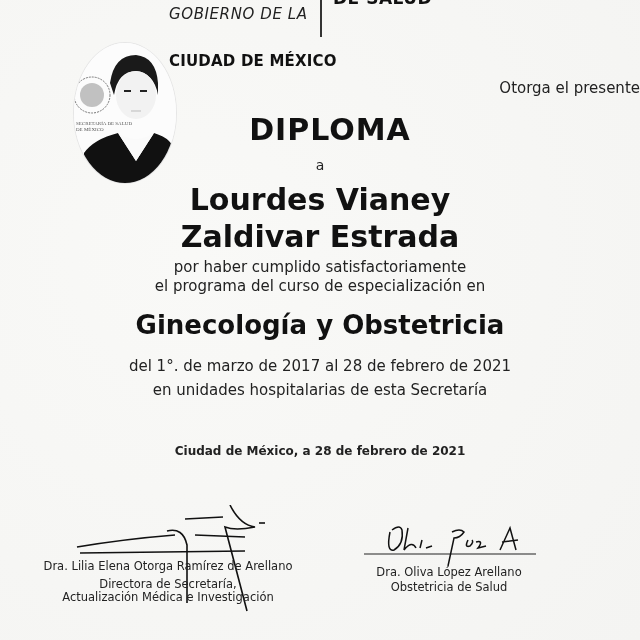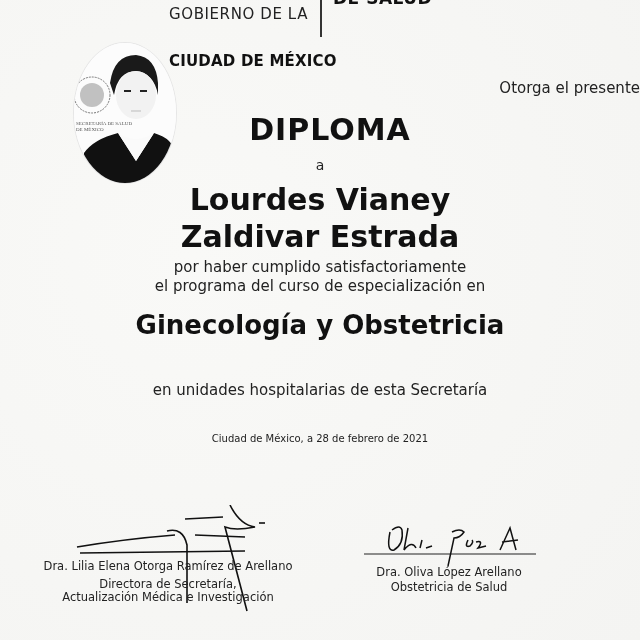--- a/index.html
+++ b/index.html
@@ -7,40 +7,40 @@
     width:640px; height:640px; overflow:hidden; position:relative;
     background:#f7f7f5;
     font-family:"DejaVu Sans", sans-serif;
     color:#151515;
   }
   .page { position:absolute; inset:0; background:
     radial-gradient(circle at 30% 40%, #f9f9f7 0%, #f4f4f2 100%); }
   .abs { position:absolute; }
   .center-x { left:0; right:0; text-align:center; }
 
-  .header-gob1 { left:169px; top:5px; font-size:15px; letter-spacing:0.6px; color:#222; }
+  .header-gob1 { left:169px; top:5px; font-size:15px; letter-spacing:0.6px; color:#222;font-style:italic; }
   .header-gob2 { left:169px; top:21px; font-size:15px; font-weight:bold; letter-spacing:0.2px; color:#111;margin-top:31px; }
   .header-divider { left:320px; top:0; width:2px; height:37px; background:#333; }
   .header-salud { left:333px; top:-12px; font-size:17px; font-weight:bold; color:#111; letter-spacing:0.5px; }
 
   .photo { left:73px; top:42px; width:102px; height:140px; border-radius:50%/50%; overflow:hidden;
            background:#fdfdfd; border:1px solid #e6e6e6; }
   .photo svg { width:100%; height:100%; display:block; }
 
   .otorga { top:79px; font-size:15px; color:#222;text-align:right; }
   .diploma { top:112px; font-size:30px; font-weight:bold; letter-spacing:1px; color:#111;padding-left:20px; }
   .a-word { top:157px; font-size:14px; color:#222; }
   .name1 { top:182px; font-size:30px; font-weight:bold; color:#111; }
   .name2 { top:219px; font-size:30px; font-weight:bold; color:#111; }
   .line1 { top:258px; font-size:15px; color:#222; }
   .line2 { top:277px; font-size:15px; color:#222; }
   .program { top:310px; font-size:26px; font-weight:bold; color:#111; }
   .dates { top:357px; font-size:15px; color:#222; }
   .units { top:381px; font-size:15px; color:#222; }
-  .city { top:433px; font-size:10px; color:#222; }
+  .city { top:444px; font-size:12px; color:#222;font-weight:bold; }
 
   .sig-left-svg { left:65px; top:505px; width:220px; height:110px; }
   .sig-right-svg { left:360px; top:518px; width:180px; height:60px; }
 
   .sig1-name { left:42px; width:252px; top:559px; font-size:11.5px; text-align:center; color:#222; }
   .sig1-title1 { left:42px; width:252px; top:577px; font-size:11.5px; text-align:center; color:#222; }
   .sig1-title2 { left:42px; width:252px; top:590px; font-size:11.5px; text-align:center; color:#222; }
 
   .sig2-name { left:364px; width:170px; top:565px; font-size:11.5px; text-align:center; color:#222; }
   .sig2-title { left:364px; width:170px; top:580px; font-size:11.5px; text-align:center; color:#222; }
@@ -76,20 +76,21 @@
   </div>
 
   <div class="abs center-x otorga">Otorga el presente</div>
   <div class="abs center-x diploma">DIPLOMA</div>
   <div class="abs center-x a-word">a</div>
   <div class="abs center-x name1">Lourdes Vianey</div>
   <div class="abs center-x name2">Zaldivar Estrada</div>
   <div class="abs center-x line1">por haber cumplido satisfactoriamente</div>
   <div class="abs center-x line2">el programa del curso de especialización en</div>
   <div class="abs center-x program">Ginecología y Obstetricia</div>
+  <div class="abs center-x dates">del 1°. de marzo de 2017 al 28 de febrero de 2021</div>
   <div class="abs center-x units">en unidades hospitalarias de esta Secretaría</div>
   <div class="abs center-x city">Ciudad de México, a 28 de febrero de 2021</div>
 
   <svg class="abs sig-left-svg" viewBox="0 0 220 110">
     <path d="M12 42 Q60 34 110 30" stroke="#111" stroke-width="1.6" fill="none"></path>
     <path d="M15 48 L180 46" stroke="#111" stroke-width="1.6" fill="none"></path>
     <path d="M120 14 L158 12" stroke="#111" stroke-width="1.6" fill="none"></path>
     <path d="M130 30 L180 32" stroke="#111" stroke-width="1.6" fill="none"></path>
     <path d="M102 26 Q118 22 122 40 L122 98" stroke="#111" stroke-width="1.6" fill="none"></path>
     <path d="M165 0 Q175 20 190 22 Q170 26 160 22 L182 106" stroke="#111" stroke-width="1.6" fill="none"></path>

